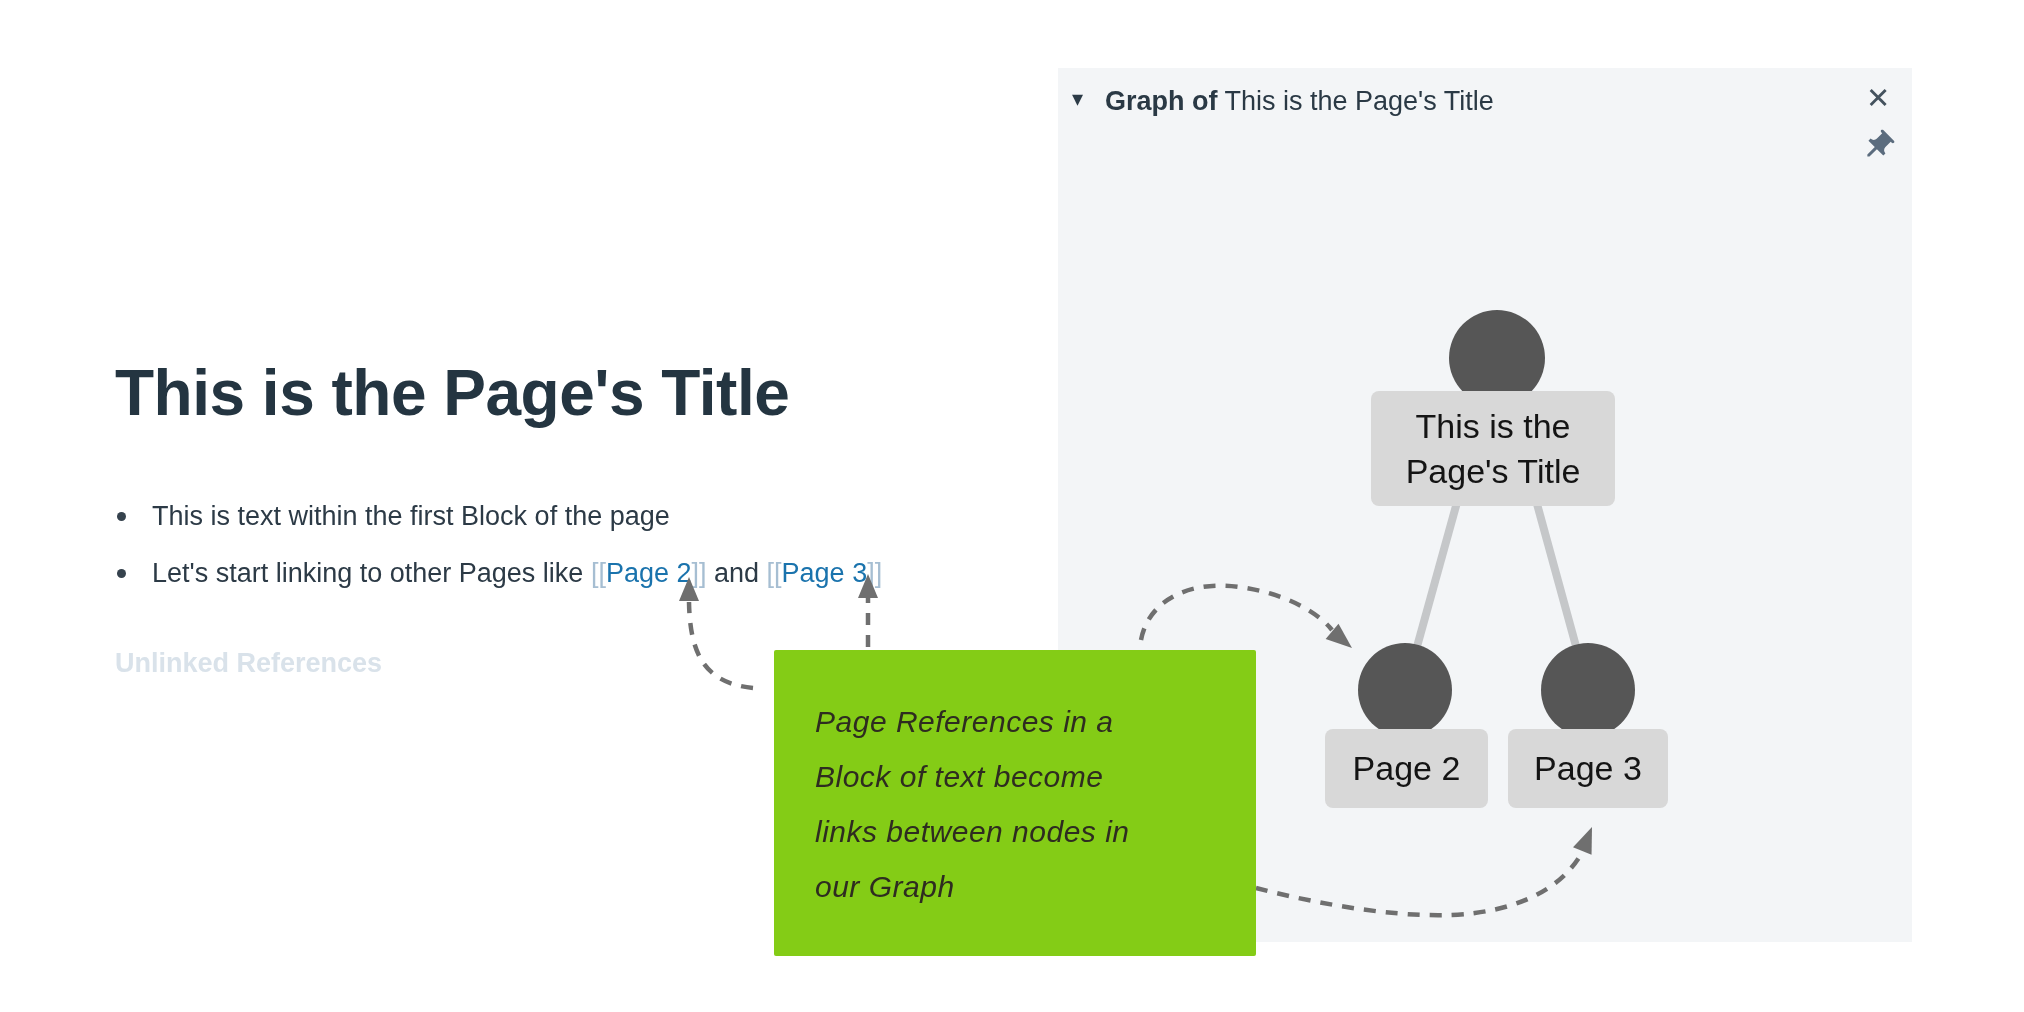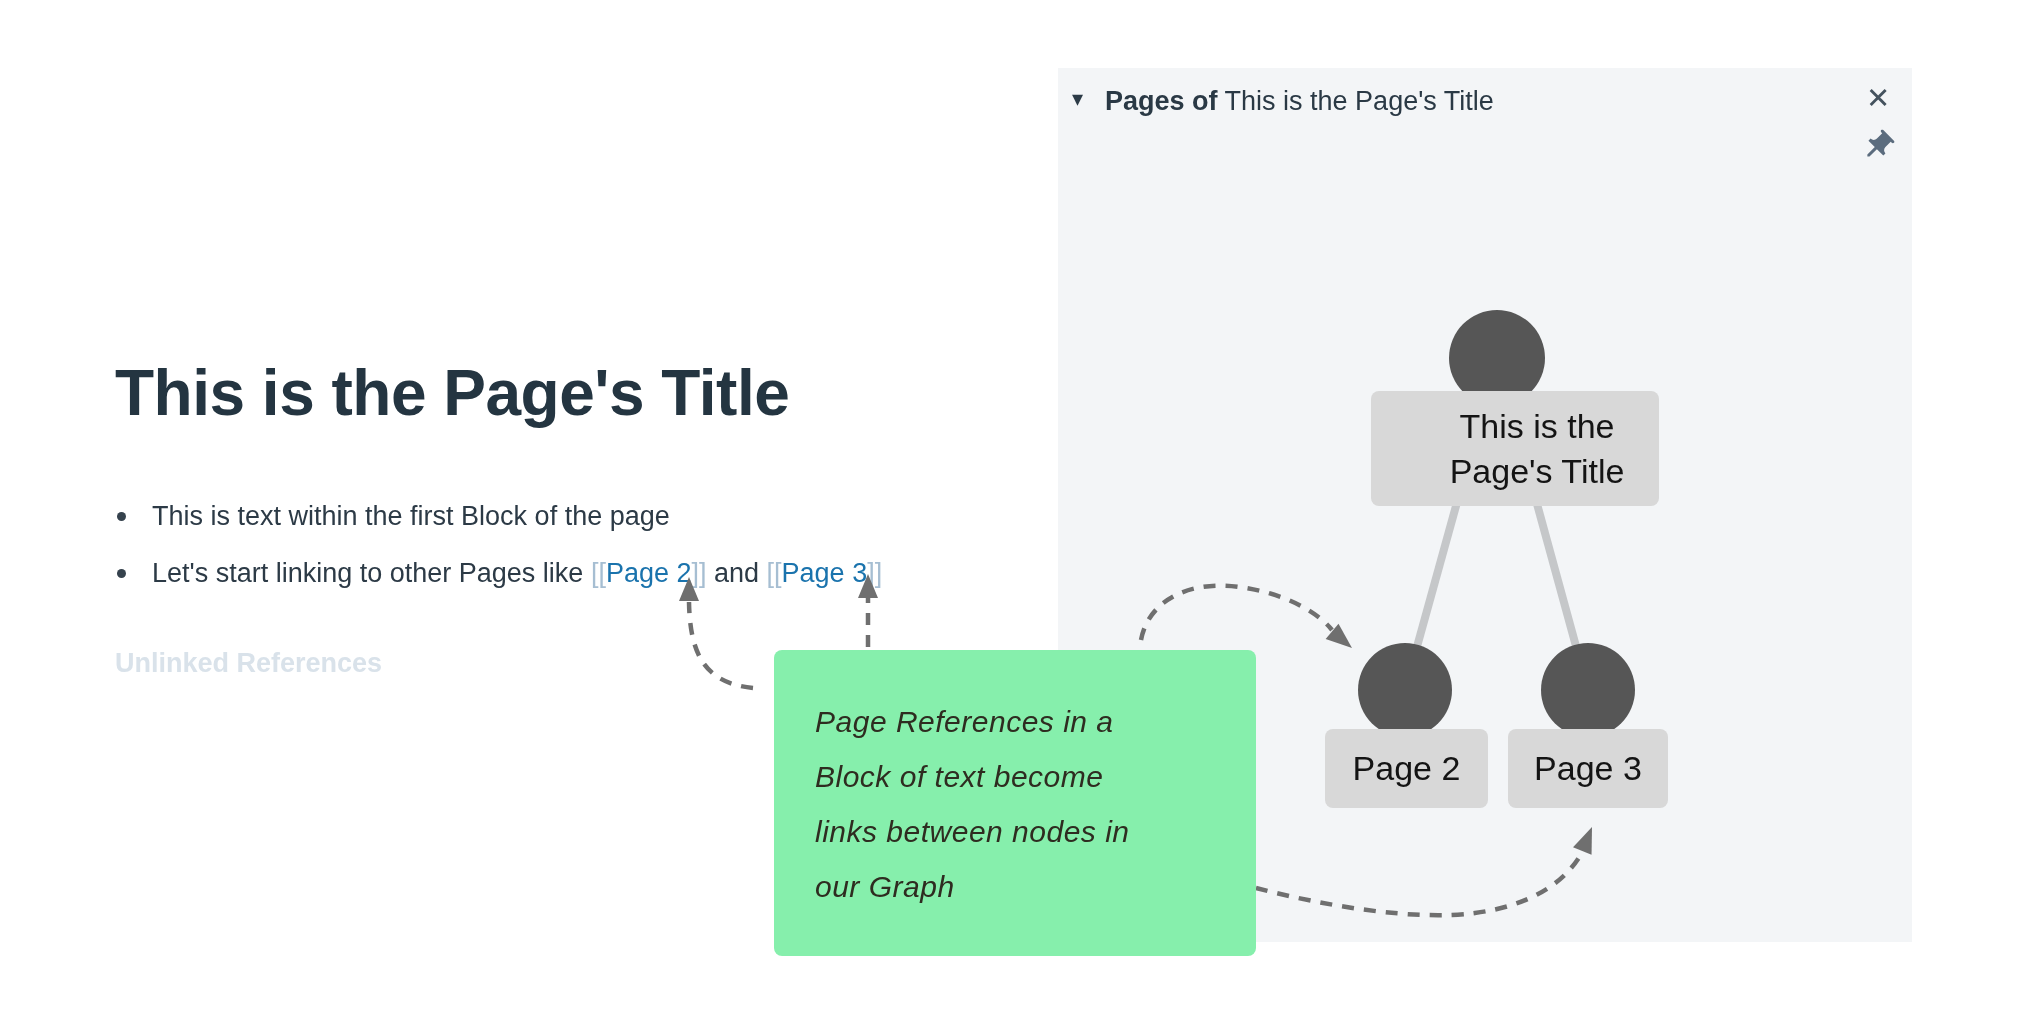--- a/index.html
+++ b/index.html
@@ -56,21 +56,21 @@
     position:absolute;border-radius:50%;background:#565656;z-index:3;
   }
   .gnode-box{
     position:absolute;background:#d8d8d8;border-radius:8px;z-index:4;
     display:flex;align-items:center;justify-content:center;text-align:center;
     color:#141414;font-size:34px;line-height:45px;white-space:pre-line;
   }
   
   .sticky-note{
     position:absolute;left:774px;top:650px;width:482px;height:306px;
-    background:#86efac;border-radius:8px;z-index:5;
+    background:#84cc16;border-radius:2px;z-index:5;
     box-sizing:border-box;padding:44px 30px 0 41px;
   }
   .sticky-note .note-text{
     font-style:italic;font-size:30px;line-height:55px;color:#2e2c20;
     white-space:pre-line;letter-spacing:0.5px;
   }
   
   #overlay{position:absolute;left:0;top:0;z-index:2;pointer-events:none;}
 </style>
 </head>
@@ -109,33 +109,33 @@
   </div>
 
   <div class="bullet-row" style="top:556px;">
     <span class="dot"></span>
     <span><span>Let's start linking to other Pages like </span><span class="ref-bracket">[[</span><span class="ref-link">Page 2</span><span class="ref-bracket">]]</span><span> and </span><span class="ref-bracket">[[</span><span class="ref-link">Page 3</span><span class="ref-bracket">]]</span></span>
   </div>
 
   <div class="unlinked-refs">Unlinked References</div>
 
   <div class="panel-caret">▾</div>
-  <div class="panel-header"><span class="hdr-bold">Pages of</span><span> This is the Page's Title</span></div>
+  <div class="panel-header"><span class="hdr-bold">Graph of</span><span> This is the Page's Title</span></div>
   <div class="panel-close">✕</div>
   <svg class="panel-pin" viewBox="0 0 24 24">
     <g transform="rotate(45 12 12)" fill="#5b6c7e">
       <path d="M16,9V4h1c0.55,0,1-0.45,1-1s-0.45-1-1-1H7C6.45,2,6,2.45,6,3s0.45,1,1,1h1v5c0,1.66-1.34,3-3,3v2h5.97v7l1,1l1-1v-7H19v-2C17.34,12,16,10.66,16,9z"></path>
     </g>
   </svg>
 
   <div class="gnode-circle" style="left:1449px;top:310px;width:96px;height:96px;"></div>
   <div class="gnode-circle" style="left:1358px;top:643px;width:94px;height:94px;"></div>
   <div class="gnode-circle" style="left:1541px;top:643px;width:94px;height:94px;"></div>
 
-  <div class="gnode-box" style="left:1371px;top:391px;width:244px;height:115px;padding-left:44px;">This is the
+  <div class="gnode-box" style="left:1371px;top:391px;width:244px;height:115px;">This is the
 Page's Title</div>
   <div class="gnode-box" style="left:1325px;top:729px;width:163px;height:79px;">Page 2</div>
   <div class="gnode-box" style="left:1508px;top:729px;width:160px;height:79px;">Page 3</div>
 
   <div class="sticky-note">
     <div class="note-text">Page References in a
 Block of text become
 links between nodes in
 our Graph</div>
   </div>

